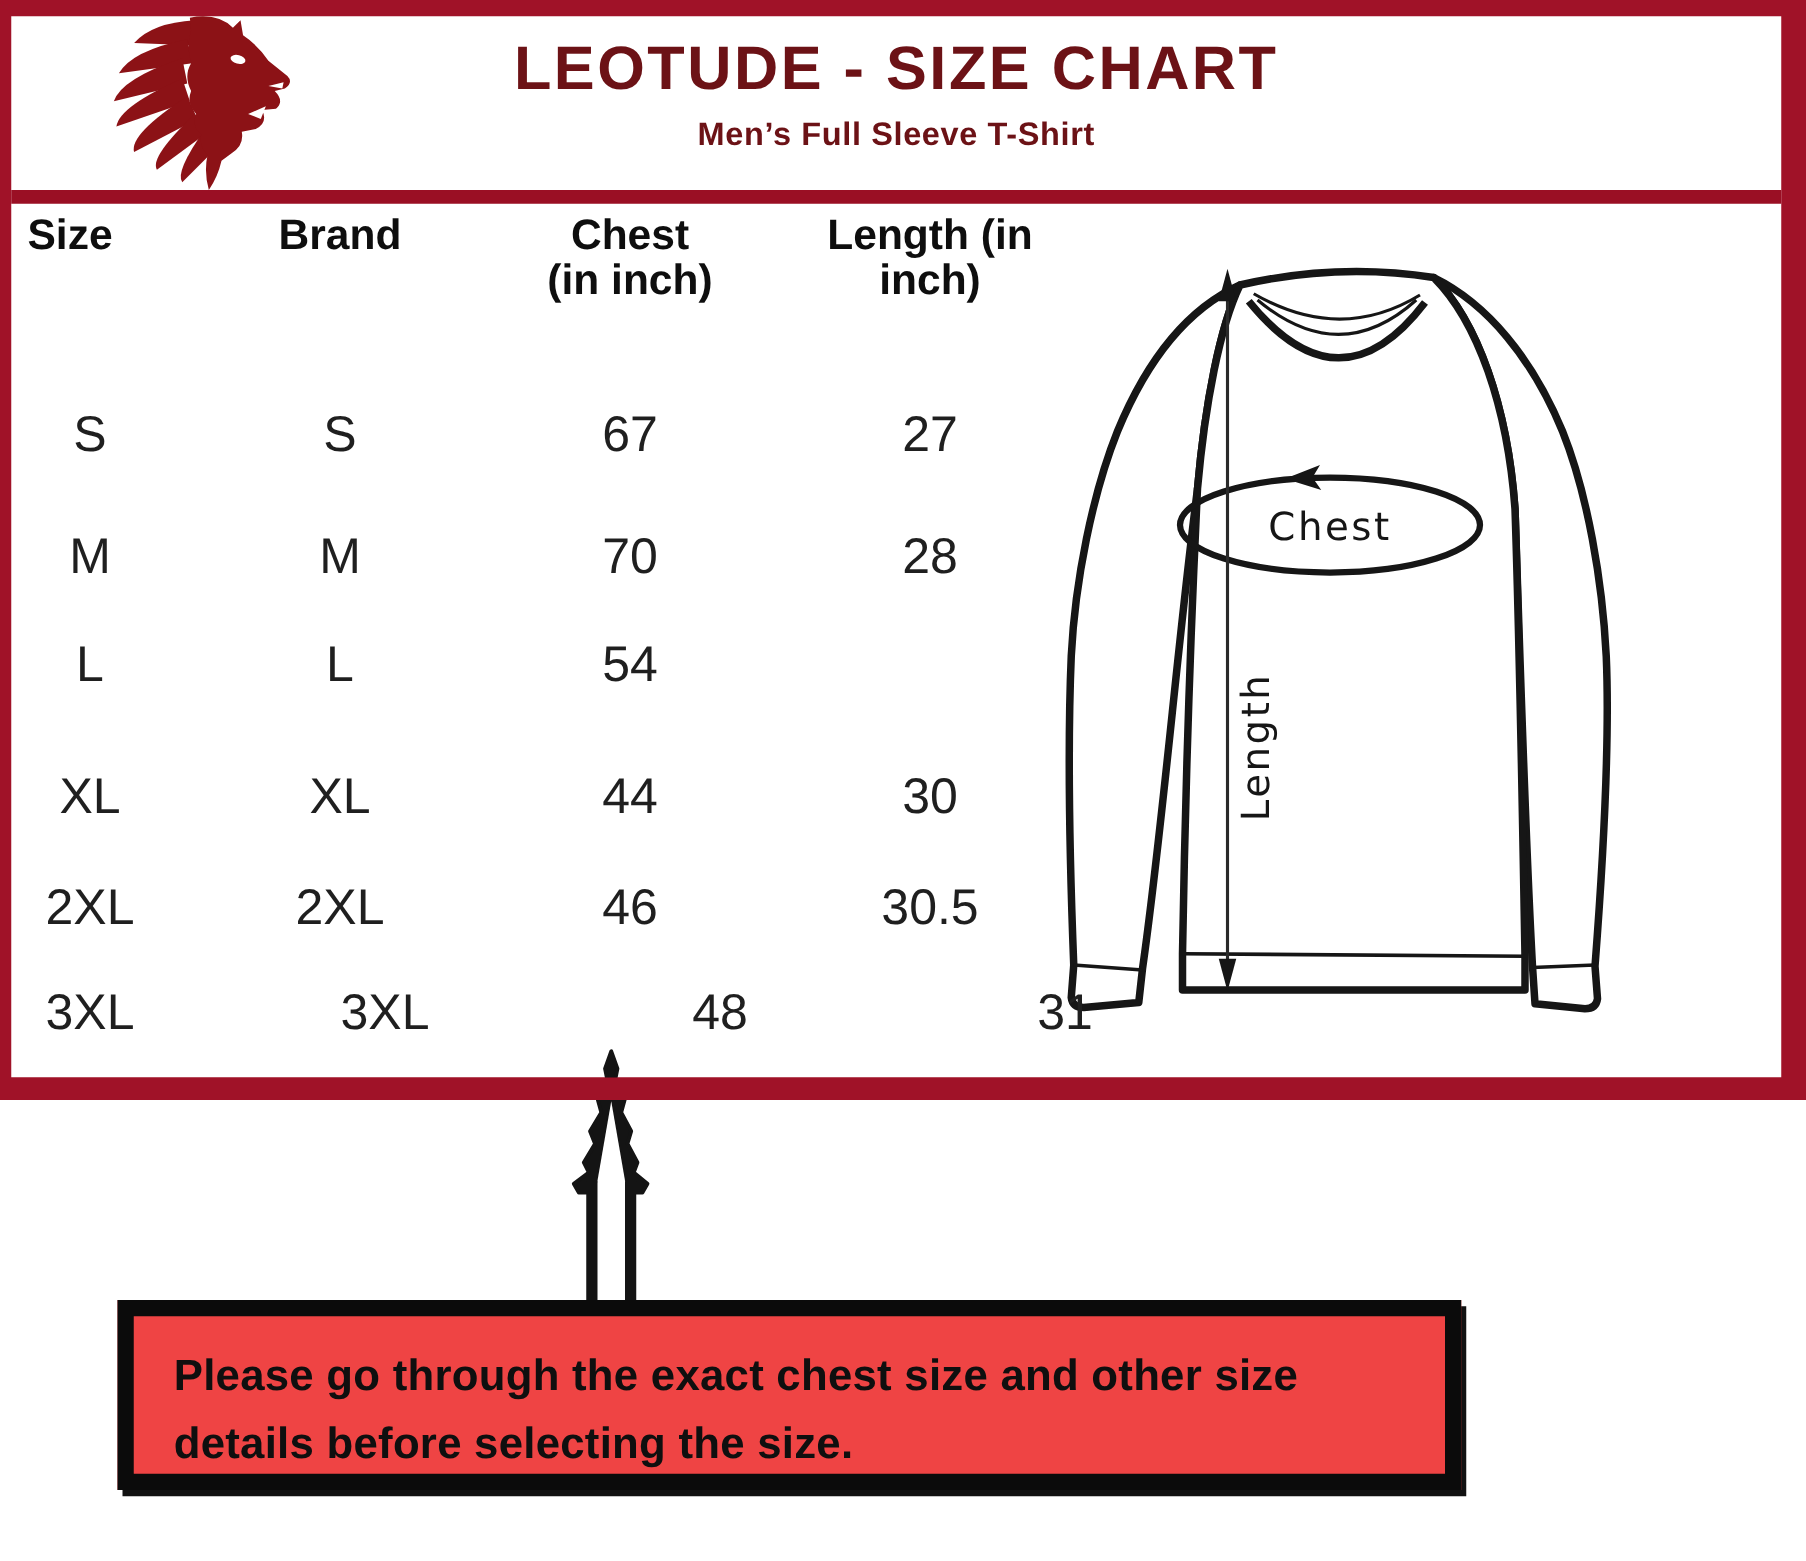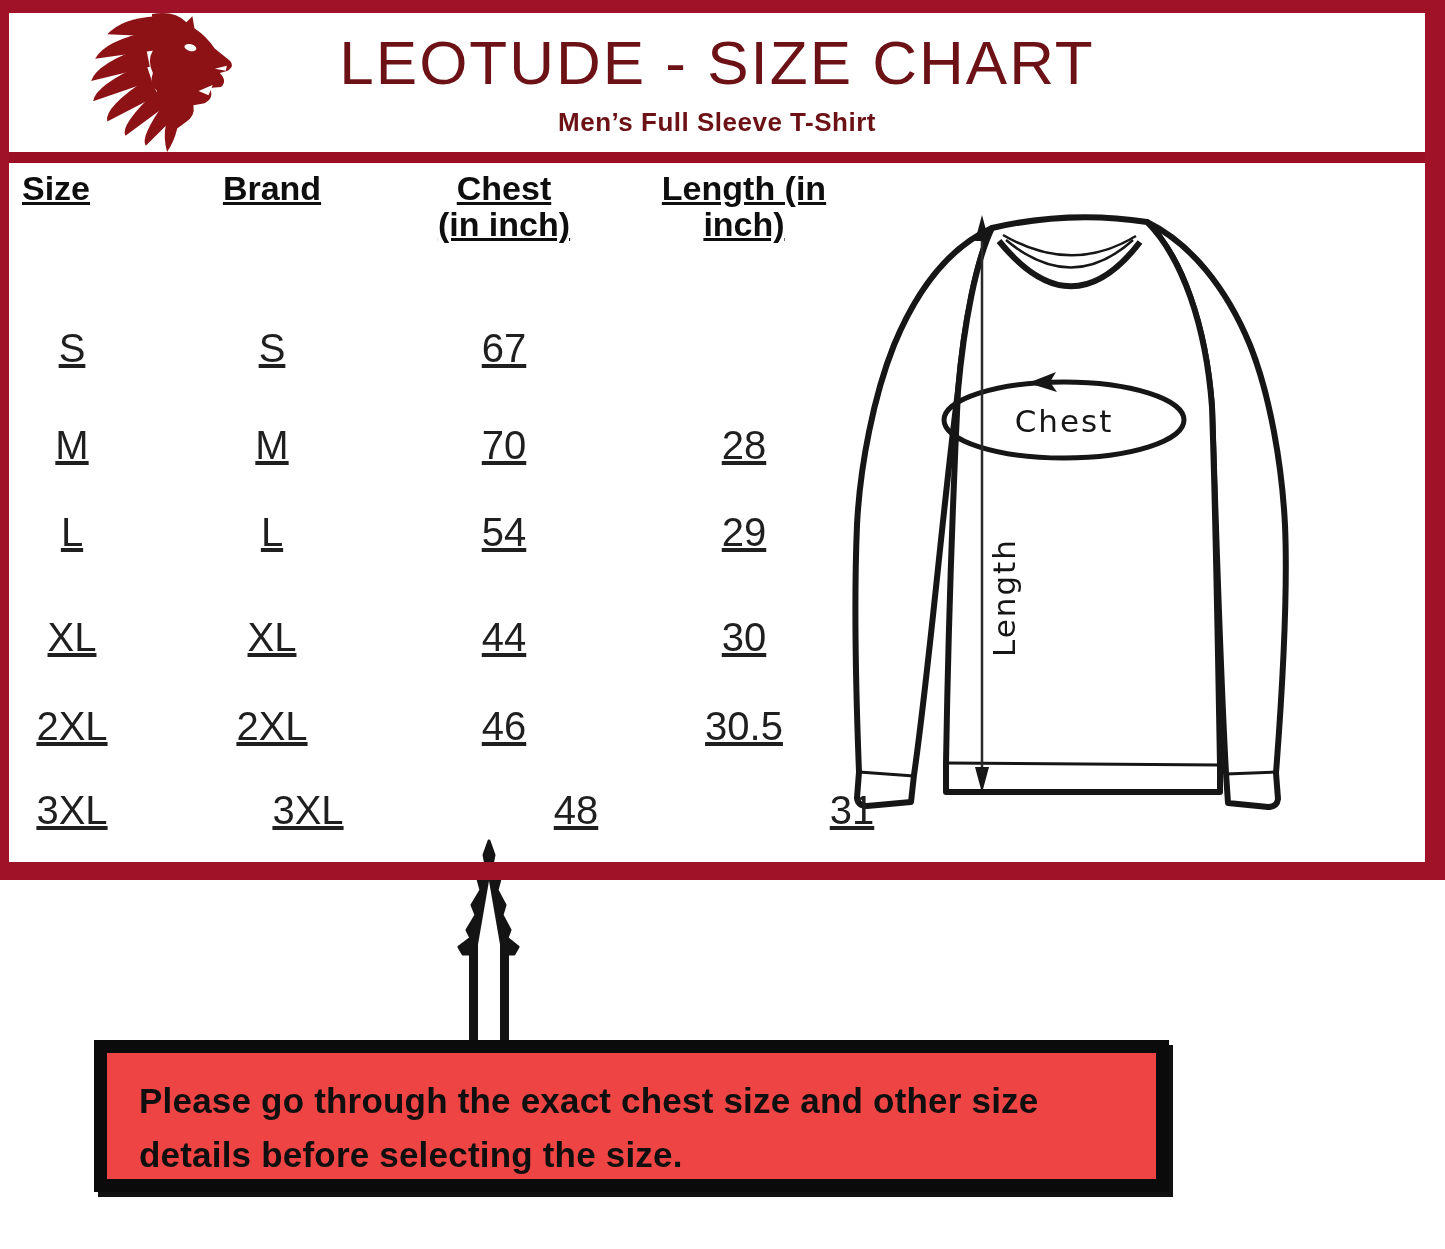--- a/index.html
+++ b/index.html
@@ -22,34 +22,34 @@
   }
   .bottom-band {
     position:absolute; left:0; top:862px; width:1445px; height:18px;
     background:#a01228; z-index:3;
   }
   
   .header { position:absolute; left:9px; top:13px; width:1416px; height:139px; }
   .logo { position:absolute; left:76px; top:-4px; width:152px; height:146px; }
   .titles { position:absolute; left:0; top:0; width:100%; text-align:center; }
   .title {
-    margin-top:14px; font-size:62px; font-weight:400; letter-spacing:2px;
+    margin-top:14px; font-size:49px; font-weight:700; letter-spacing:2px;
     color:#6c1216;
   }
   .subtitle {
     margin-top:9px; font-size:26px; font-weight:bold; color:#6c1216;
     letter-spacing:0.5px;
   }
   
   .t-row {
     position:absolute; left:4px; width:880px; display:grid;
     grid-template-columns:136px 264px 200px 280px; text-align:center;
     z-index:2;
   }
-  .t-row .t-cell { font-size:40px; line-height:50px; color:#1f1f1f;text-decoration:underline; }
+  .t-row .t-cell { font-size:40px; line-height:50px; color:#1f1f1f; }
   .t-row.head { top:170px; }
   .t-row.head .t-cell {
     font-size:34px; font-weight:bold; line-height:36px; color:#0e0e0e;
     padding:0 28px;
   }
   .t-row.head .t-cell.c0 { text-align:left; padding-left:18px; }
   .t-row.r0 { top:323px; }
   .t-row.r1 { top:420px; }
   .t-row.r2 { top:507px; }
   .t-row.r3 { top:612px; }
@@ -108,32 +108,32 @@
   <div class="t-row head">
     <div class="t-cell c0">Size</div>
     <div class="t-cell">Brand</div>
     <div class="t-cell">Chest (in inch)</div>
     <div class="t-cell">Length (in inch)</div>
   </div>
   <div class="t-row r0">
     <div class="t-cell">S</div>
     <div class="t-cell">S</div>
     <div class="t-cell">67</div>
+    <div class="t-cell">27</div>
   </div>
   <div class="t-row r1">
     <div class="t-cell">M</div>
     <div class="t-cell">M</div>
     <div class="t-cell">70</div>
     <div class="t-cell">28</div>
   </div>
   <div class="t-row r2">
     <div class="t-cell">L</div>
     <div class="t-cell">L</div>
     <div class="t-cell">54</div>
-    <div class="t-cell">29</div>
   </div>
   <div class="t-row r3">
     <div class="t-cell">XL</div>
     <div class="t-cell">XL</div>
     <div class="t-cell">44</div>
     <div class="t-cell">30</div>
   </div>
   <div class="t-row r4">
     <div class="t-cell">2XL</div>
     <div class="t-cell">2XL</div>

